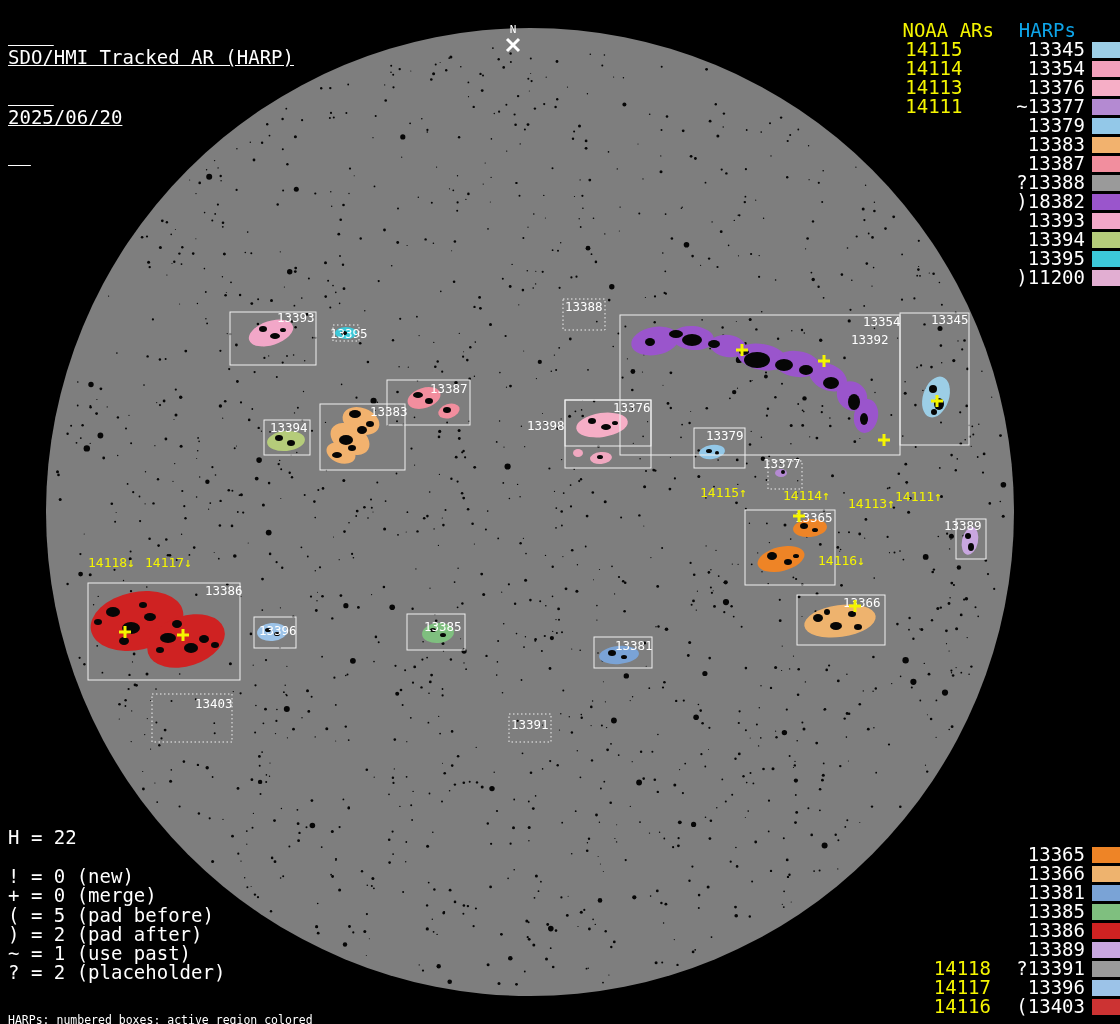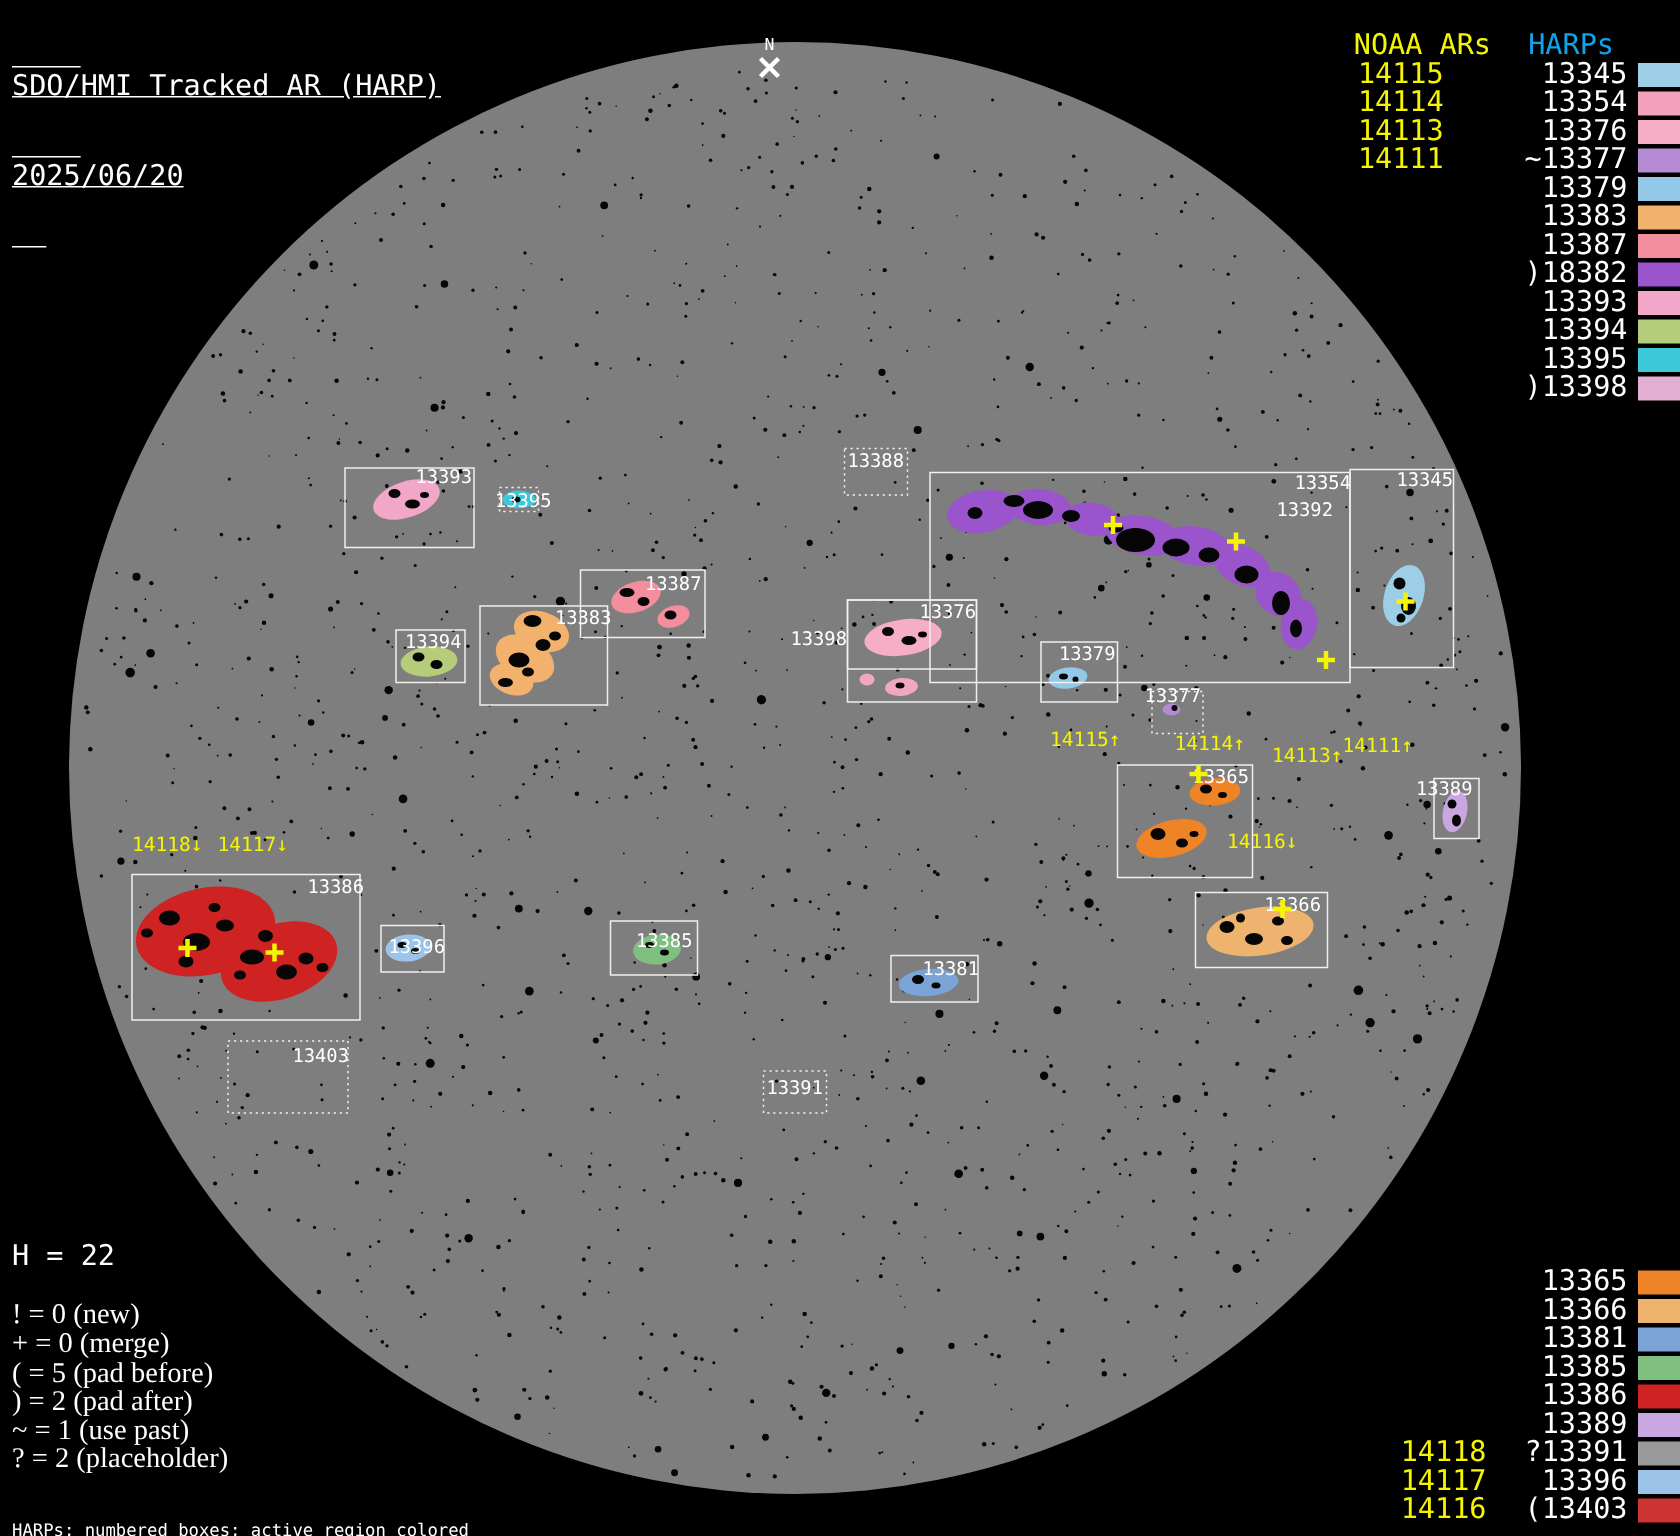--- a/index.html
+++ b/index.html
@@ -20,21 +20,21 @@
   #noaa-hdr { position:absolute; right:126px; color:var(--yellow); }
   #harp-hdr { position:absolute; right:44px; color:#0ea5e9; }
   .lg-row { display:flex; justify-content:flex-end; align-items:center; height:19px; font-size:19px; line-height:19px; }
   .lg-noaa { width:92px; text-align:right; color:var(--yellow); }
   .top-rows .lg-noaa { margin-right:38px; }
   .bot-rows .lg-noaa { margin-right:8px; }
   .lg-harp { width:86px; text-align:right; color:#fff; margin-right:7px; white-space:pre; }
   .lg-swatch { width:28px; height:16px; flex:0 0 28px; }
 
   #hcount { position:absolute; top:826px; left:8px; color:#fff; font-size:19px; }
-  #symbols { position:absolute; top:867px; left:8px; color:#fff; font-size:19px; line-height:19.3px; white-space:pre;font-family:Liberation Serif, serif; }
+  #symbols { position:absolute; top:867px; left:8px; color:#fff; font-size:19px; line-height:19.3px; white-space:pre; }
   #footnotes { position:absolute; top:990px; left:8px; color:#fff; font-size:11.5px; line-height:12.2px; white-space:pre; }
 </style>
 </head>
 <body>
 
 <div id="app">
 
   <svg id="disk" width="1120" height="1024" viewBox="0 0 1120 1024">
       <circle cx="530" cy="512" r="484" fill="#7e7e7e"></circle>
       <g fill="#060606">
@@ -1885,41 +1885,46 @@
           <span class="lg-harp">13383</span>
           <span class="lg-swatch" style="background: rgb(242, 178, 110);"></span>
         </div>
         <div class="lg-row">
           <span class="lg-noaa"></span>
           <span class="lg-harp">13387</span>
           <span class="lg-swatch" style="background: rgb(242, 142, 158);"></span>
         </div>
         <div class="lg-row">
           <span class="lg-noaa"></span>
+          <span class="lg-harp">?13388</span>
+          <span class="lg-swatch" style="background: rgb(154, 154, 154);"></span>
+        </div>
+        <div class="lg-row">
+          <span class="lg-noaa"></span>
           <span class="lg-harp">)18382</span>
           <span class="lg-swatch" style="background: rgb(154, 85, 204);"></span>
         </div>
         <div class="lg-row">
           <span class="lg-noaa"></span>
           <span class="lg-harp">13393</span>
           <span class="lg-swatch" style="background: rgb(242, 167, 200);"></span>
         </div>
         <div class="lg-row">
           <span class="lg-noaa"></span>
           <span class="lg-harp">13394</span>
           <span class="lg-swatch" style="background: rgb(181, 204, 122);"></span>
         </div>
         <div class="lg-row">
           <span class="lg-noaa"></span>
           <span class="lg-harp">13395</span>
           <span class="lg-swatch" style="background: rgb(60, 200, 216);"></span>
         </div>
         <div class="lg-row">
           <span class="lg-noaa"></span>
-          <span class="lg-harp">)13398</span>
+          <span class="lg-harp">)11200</span>
           <span class="lg-swatch" style="background: rgb(226, 174, 210);"></span>
         </div>
       </div>
   </div>
 
   <div id="lg-bot">
     <div id="lg-bot-rows" class="bot-rows">
         <div class="lg-row">
           <span class="lg-noaa"></span>
           <span class="lg-harp">13365</span>

